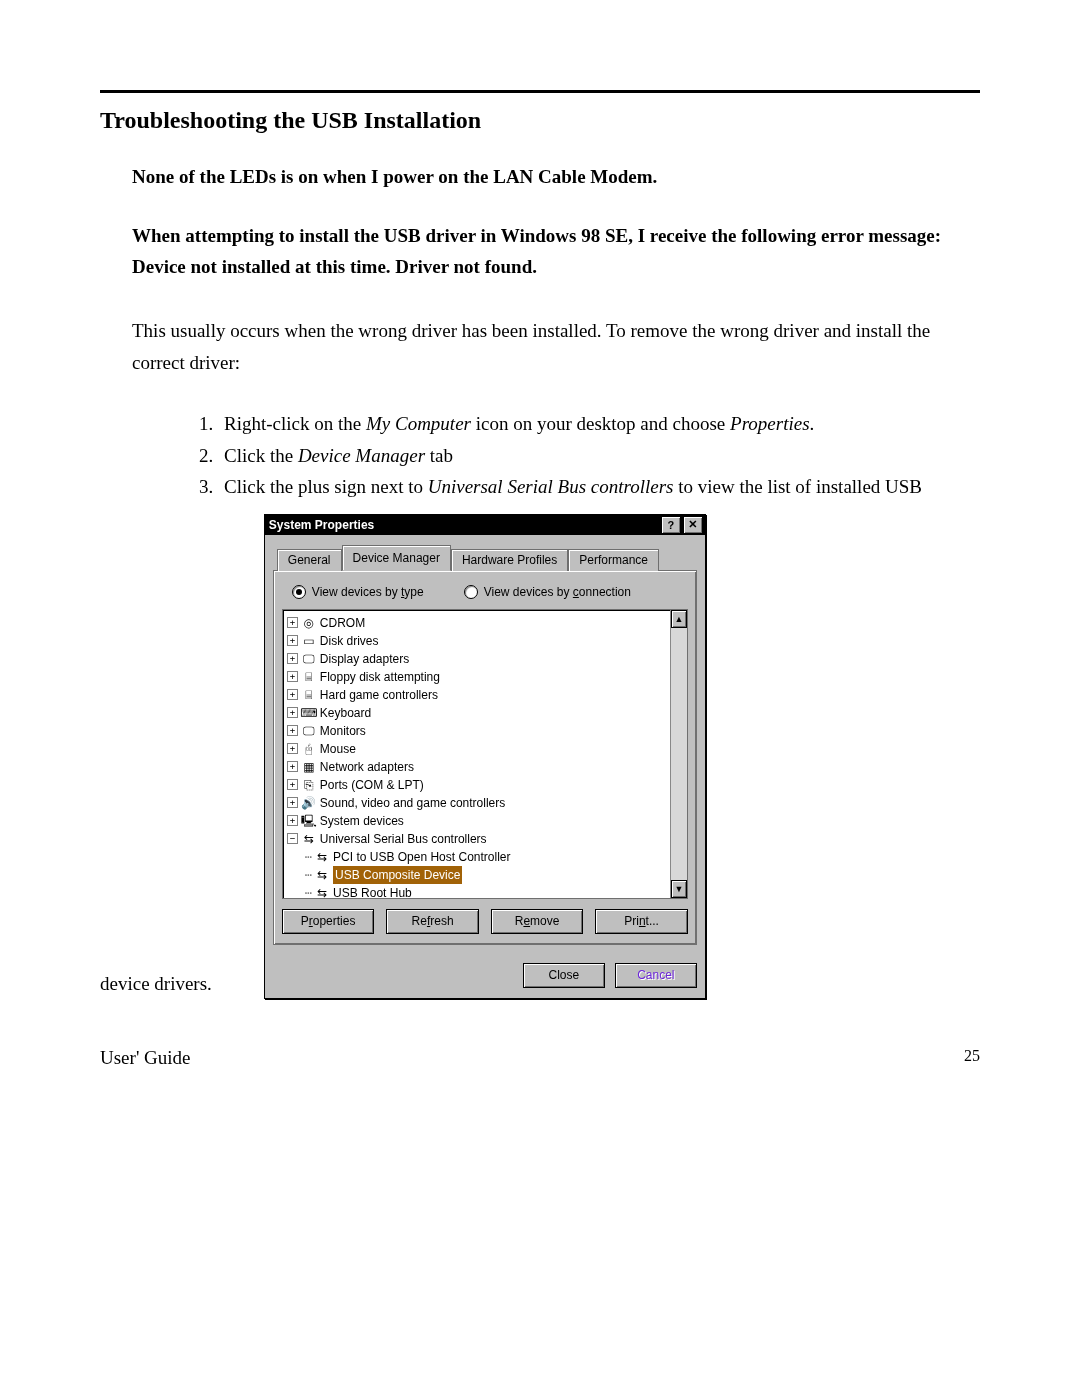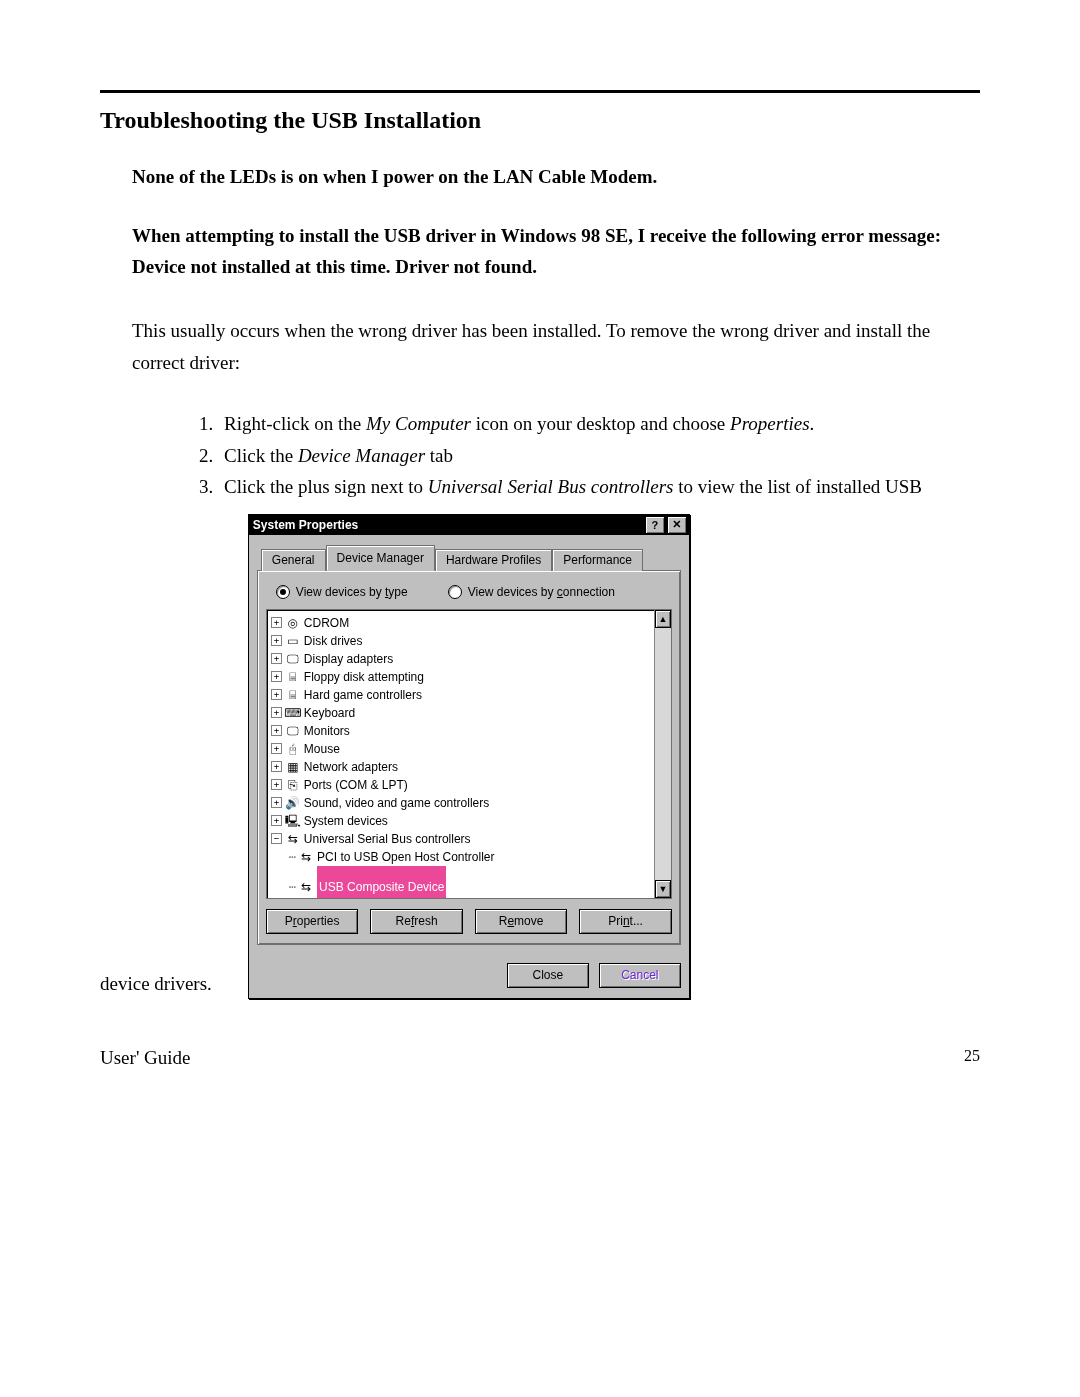--- a/index.html
+++ b/index.html
@@ -173,21 +173,21 @@
   }
   .tree-row { display:flex; align-items:center; gap:4px; white-space:nowrap;}
   .exp {
     width:9px;height:9px;border:1px solid #808080;background:#fff;
     display:inline-flex;align-items:center;justify-content:center;
     font-size:9px;line-height:1;font-family:monospace;color:#000;
   }
   .dots { color:#808080; letter-spacing:-1px; font-family:monospace;}
   .ico { width:14px;height:14px;display:inline-flex;align-items:center;justify-content:center;font-size:12px;}
   .lbl {}
-  .sel { background:#ec4899; color:#fff; outline:1px dotted #fff; padding:12px 2px;}
+  .sel { background:#a16207; color:#fff; outline:1px dotted #fff; padding:0 2px;}
   .indent1 { padding-left: 18px;}
 
   .btn-row {
     display:flex; gap:12px; padding-top:10px; justify-content:flex-start;
   }
   .win-btn {
     width: 92px; height:23px;
     background:#bfbfbf;
     border:1px solid #000;
     box-shadow: inset 1px 1px 0 #fff, inset -1px -1px 0 #6f6f6f;
@@ -199,21 +199,21 @@
     display:flex; justify-content:flex-end; gap:10px;
     padding: 10px 8px 10px 0;
   }
   .under { text-decoration: underline; text-decoration-skip-ink:none;}
   .line-route {
     display:flex;
     align-items:flex-end;
   }
   .caption-left{
     font-size:19px;
-    margin-right:6px;
+    margin-right:22px;
     position:relative;
     top: -4px;
   }
 </style>
 </head>
 <body>
 
 <div class="page">
   <div class="hr"></div>
   <h2 class="section">Troubleshooting the USB Installation</h2>

